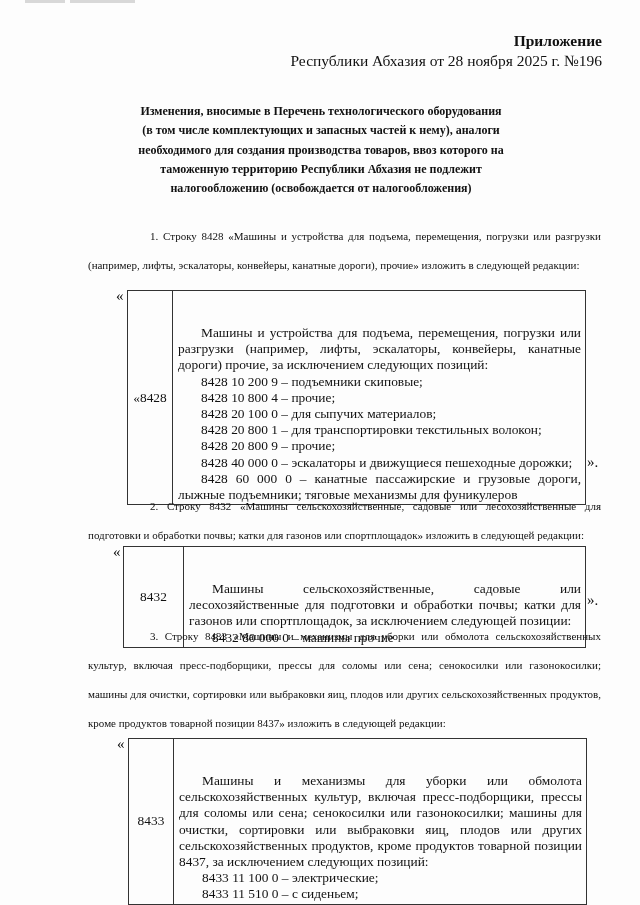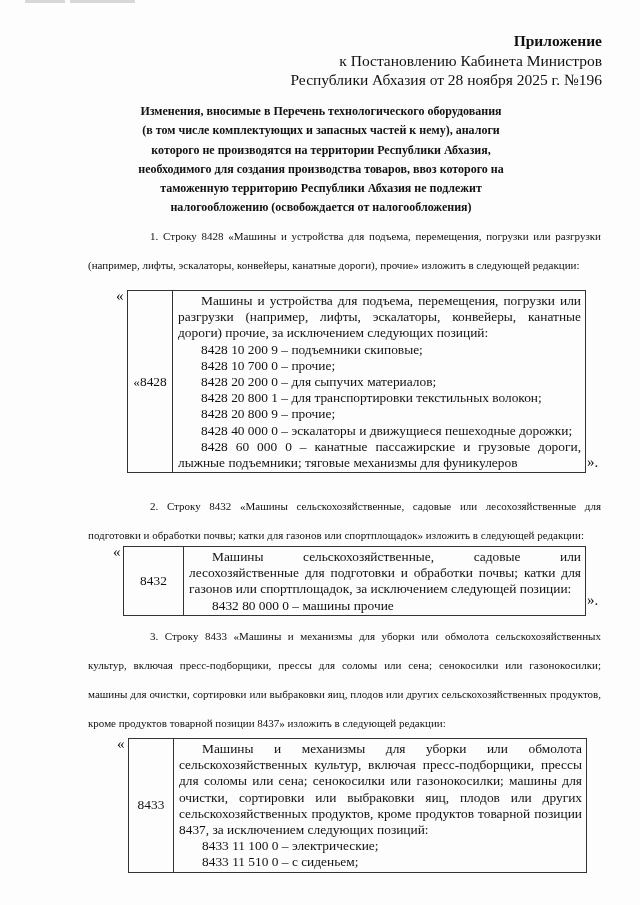--- a/index.html
+++ b/index.html
@@ -21,59 +21,57 @@
   .para { position: absolute; left: 88px; width: 513px; font-size: 11px; line-height: 29px; text-align: justify; }
   .para .ind { display: inline-block; width: 62px; }
 
   .quote-open { position: absolute; font-size: 15px; }
   .quote-close { position: absolute; font-size: 15px; }
 
   table.amend { position: absolute; border-collapse: collapse; font-size: 13.4px; line-height: 16.2px; }
   table.amend td { border: 1px solid #333; vertical-align: top; padding: 0; }
   table.amend td.code { text-align: center; vertical-align: middle; }
   table.amend td.desc { padding: 2px 4px 1px 5px; text-align: justify; }
-  .desc .lead { text-indent: 23px; }
+  .desc .lead { text-indent: 23px; margin-top: 32px; }
   .desc .sub { padding-left: 23px; }
   .desc .subwrap { text-indent: 23px; }
 </style>
 </head>
 <body>
 
 <div class="page">
 
   <div class="bleed" style="left:25px;width:40px;"></div>
   <div class="bleed" style="left:70px;width:65px;"></div>
 
   <div class="appendix">
     <div class="ttl">Приложение</div>
-    <div>к Постановлению Кабинета Министров</div>
     <div>Республики Абхазия от 28 ноября 2025 г. №196</div>
   </div>
 
   <div class="heading">
     <div>Изменения, вносимые в Перечень технологического оборудования</div>
     <div>(в том числе комплектующих и запасных частей к нему), аналоги</div>
-    <div>которого не производятся на территории Республики Абхазия,</div>
     <div>необходимого для создания производства товаров, ввоз которого на</div>
     <div>таможенную территорию Республики Абхазия не подлежит</div>
     <div>налогообложению (освобождается от налогообложения)</div>
   </div>
 
   <div class="para" style="top:222px;"><span class="ind"></span><span>1. Строку 8428 «Машины и устройства для подъема, перемещения, погрузки или разгрузки (например, лифты, эскалаторы, конвейеры, канатные дороги), прочие» изложить в следующей редакции:</span></div>
 
   <span class="quote-open" style="left:116px;top:288px;">«</span>
   <table class="amend" style="left:127px;top:290px;width:459px;height:178px;">
     <tbody>
         <tr>
       <td class="code" style="width:44px;"><span>«8428</span></td>
       <td class="desc">
         <div class="lead">Машины и устройства для подъема, перемещения, погрузки или разгрузки (например, лифты, эскалаторы, конвейеры, канатные дороги) прочие, за исключением следующих позиций:</div>
         <div class="sub">8428 10 200 9 – подъемники скиповые;</div>
-        <div class="sub">8428 10 700 0 – прочие;</div>
-        <div class="sub">8428 20 200 0 – для сыпучих материалов;</div>
+        <div class="sub">8428 10 800 4 – прочие;</div>
+        <div class="sub">8428 20 100 0 – для сыпучих материалов;</div>
         <div class="sub">8428 20 800 1 – для транспортировки текстильных волокон;</div>
         <div class="sub">8428 20 800 9 – прочие;</div>
         <div class="sub">8428 40 000 0 – эскалаторы и движущиеся пешеходные дорожки;</div>
         <div class="subwrap">8428 60 000 0 – канатные пассажирские и грузовые дороги, лыжные подъемники; тяговые механизмы для фуникулеров</div>
       </td>
     </tr>
   </tbody>
     </table>
   <span class="quote-close" style="left:587px;top:454px;">».</span>
 

